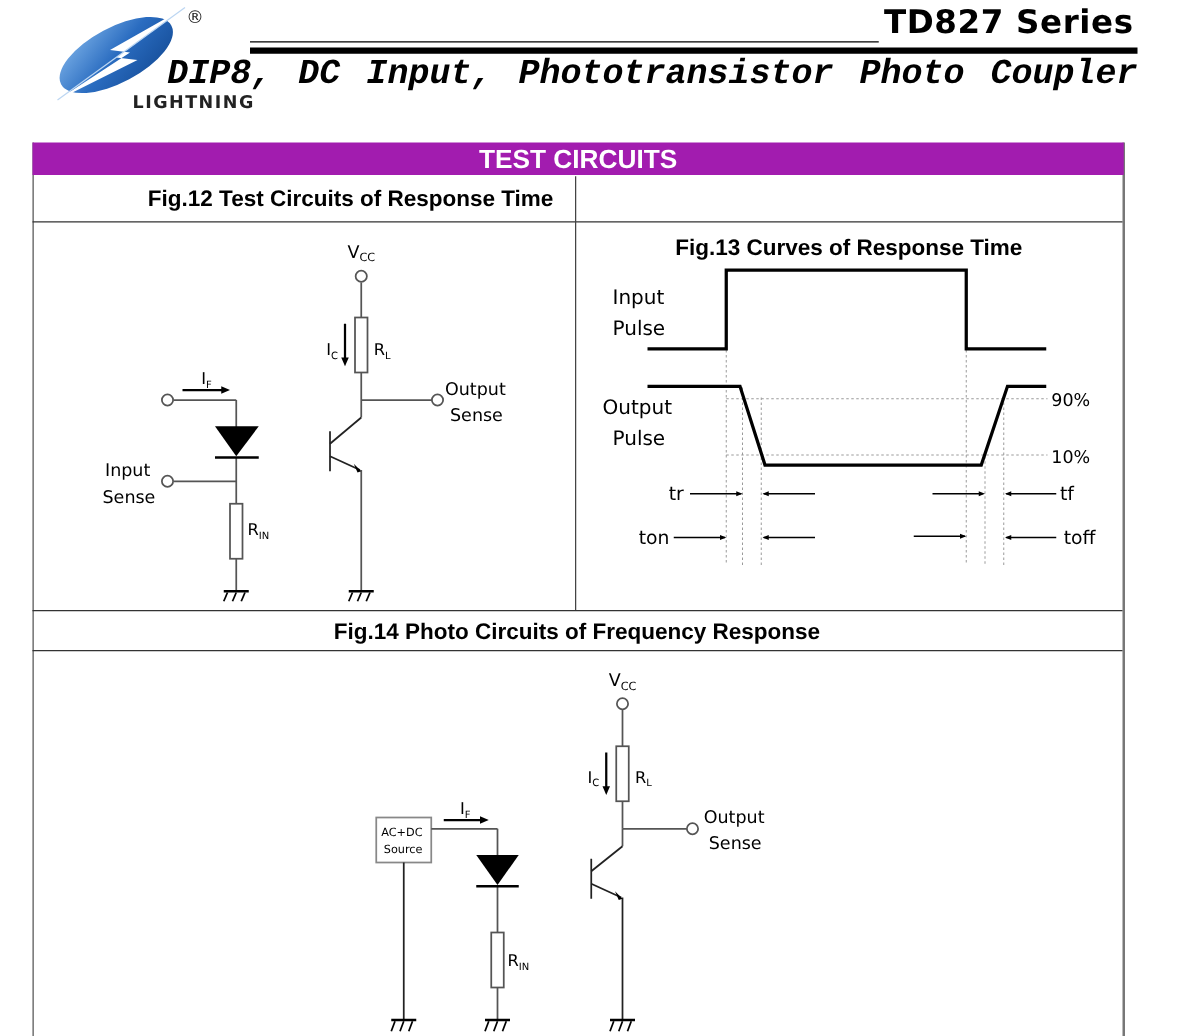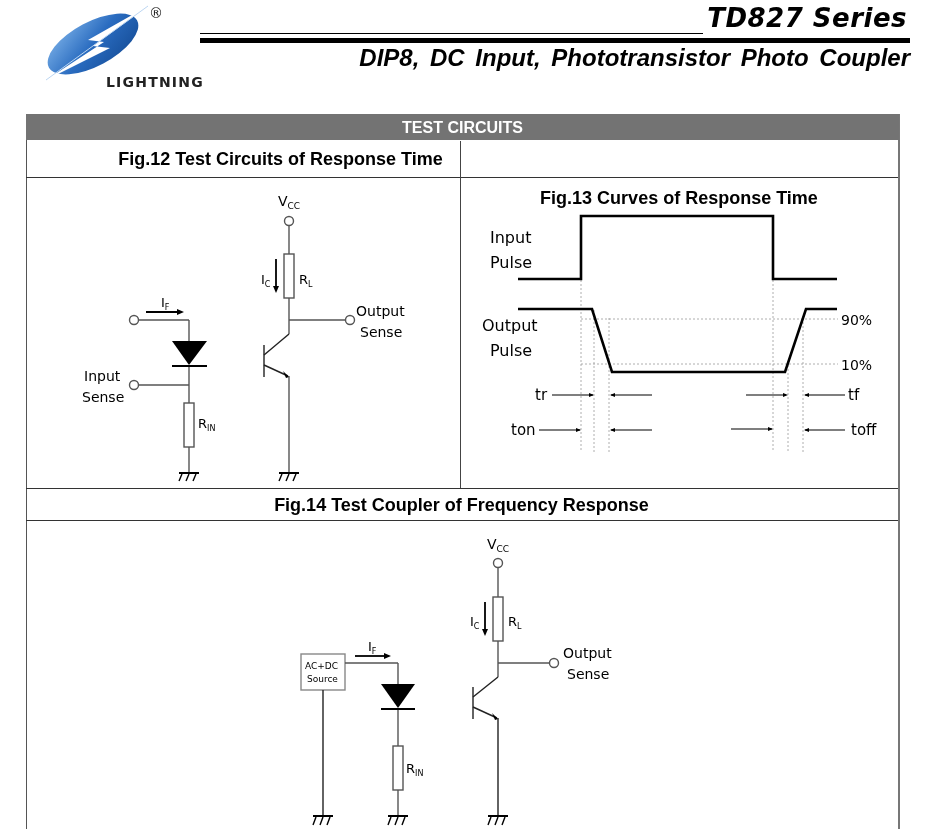--- a/index.html
+++ b/index.html
@@ -1,27 +1,27 @@
 <!DOCTYPE html>
 <html><head>
 <meta charset="utf-8">
 <style>
   html, body { margin: 0; padding: 0; background: #ffffff; }
   body { width: 945px; height: 829px; position: relative; overflow: hidden; font-family: "Liberation Sans", sans-serif; color: #000; }
   .abs { position: absolute; }
   
   #logo { left: 38px; top: 2px; width: 150px; height: 90px; }
   #logo-text { left: 66px; top: 74px; font-family: "DejaVu Sans", sans-serif; font-weight: bold; font-size: 14px; letter-spacing: 1.2px; color: #222; margin-left: 40px; }
-  #series-title { right: 38px; top: 3px; font-family: "DejaVu Sans", sans-serif; font-style: italic; font-weight: bold; font-size: 26px; letter-spacing: 0.5px; text-align: right; }
+  #series-title { right: 38px; top: 3px; font-family: "DejaVu Sans", sans-serif; font-weight: bold; font-size: 26px; letter-spacing: 0.5px; text-align: right; }
   #thin-rule { left: 200px; top: 33px; width: 503px; height: 0; border-top: 1px solid #000; }
   #thick-rule { left: 200px; top: 38px; width: 710px; height: 5px; background: #000; }
-  #subtitle { right: 35px; top: 44px; font-family: Liberation Sans, sans-serif; font-style: italic; font-weight: bold; font-size: 24px; word-spacing: 4px; }
+  #subtitle { right: 35px; top: 44px; font-family: Liberation Mono, monospace; font-style: italic; font-weight: bold; font-size: 28px; word-spacing: 4px; }
   
   #frame { left: 26px; top: 114px; width: 871px; height: 720px; border-left: 1px solid #555; border-right: 2px solid #777; }
-  #banner { left: 26px; top: 114px; width: 873px; height: 26px; background: #737373; color: #fff; font-weight: bold; font-size: 16px; text-align: center; line-height: 28px; }
+  #banner { left: 26px; top: 114px; width: 873px; height: 26px; background: #a21caf; color: #fff; font-weight: bold; font-size: 21px; text-align: center; line-height: 28px; }
   .hdr { font-weight: bold; font-size: 18px; text-align: center; line-height: 36px; height: 36px; }
   #fig12-title { left: 26px; top: 141px; width: 509px; }
   #fig13-title { left: 461px; top: 141px; width: 436px; margin-top: 39px; }
   #fig14-title { left: 26px; top: 489px; width: 871px; line-height: 32px; height: 32px; }
   .hline { height: 0; border-top: 1px solid #333; }
   #line-a { left: 26px; top: 177px; width: 872px; }
   #line-b { left: 26px; top: 488px; width: 872px; }
   #line-c { left: 26px; top: 520px; width: 872px; }
   #vline { left: 460px; top: 141px; width: 0; height: 347px; border-left: 1px solid #444; }
   svg text { font-family: "DejaVu Sans", sans-serif; }
@@ -50,21 +50,21 @@
 <div id="thick-rule" class="abs"></div>
 <div id="subtitle" class="abs">DIP8,  DC  Input,  Phototransistor  Photo  Coupler</div>
 
 <div id="frame" class="abs"></div>
 <div id="banner" class="abs">TEST CIRCUITS</div>
 <div id="fig12-title" class="abs hdr">Fig.12 Test Circuits of Response Time</div>
 <div id="fig13-title" class="abs hdr">Fig.13 Curves of Response Time</div>
 <div id="line-a" class="abs hline"></div>
 <div id="vline" class="abs"></div>
 <div id="line-b" class="abs hline"></div>
-<div id="fig14-title" class="abs hdr">Fig.14 Test Coupler of Frequency Response</div>
+<div id="fig14-title" class="abs hdr">Fig.14 Photo Circuits of Frequency Response</div>
 <div id="line-c" class="abs hline"></div>
 
 <svg class="svgabs" width="945" height="829">
   <g stroke="#555" stroke-width="1.4" fill="none">
 
     <circle cx="289" cy="221" r="4.5" fill="#fff"></circle>
     <line x1="289" y1="226" x2="289" y2="254"></line>
     <rect x="284" y="254" width="10" height="44" fill="#fff"></rect>
     <line x1="289" y1="298" x2="289" y2="320"></line>
     <line x1="289" y1="320" x2="346" y2="320"></line>

